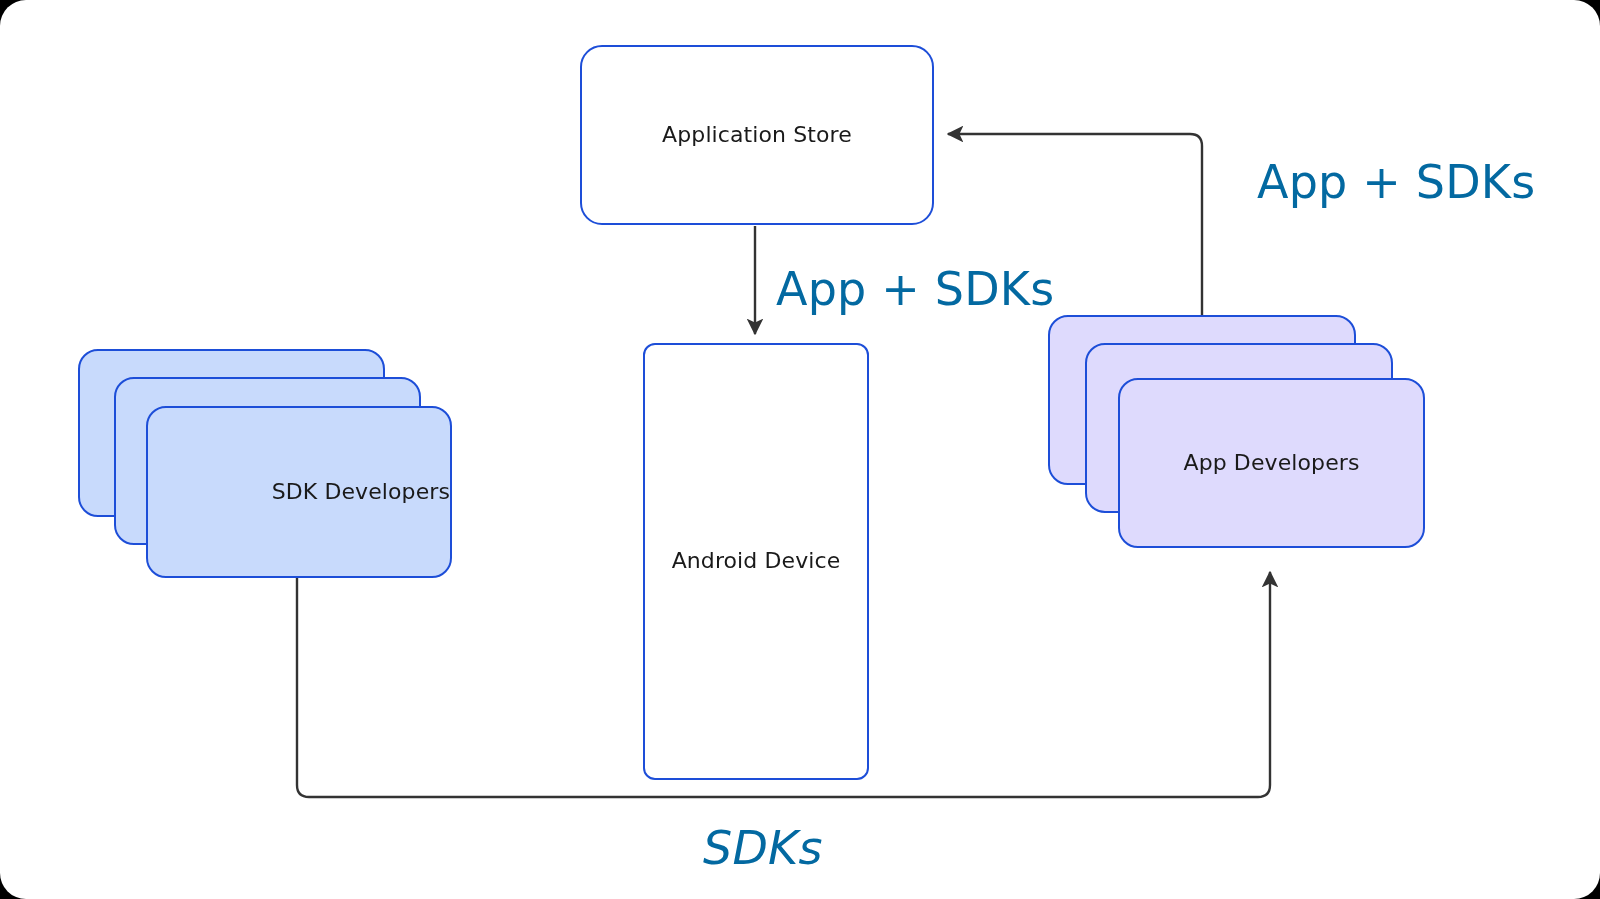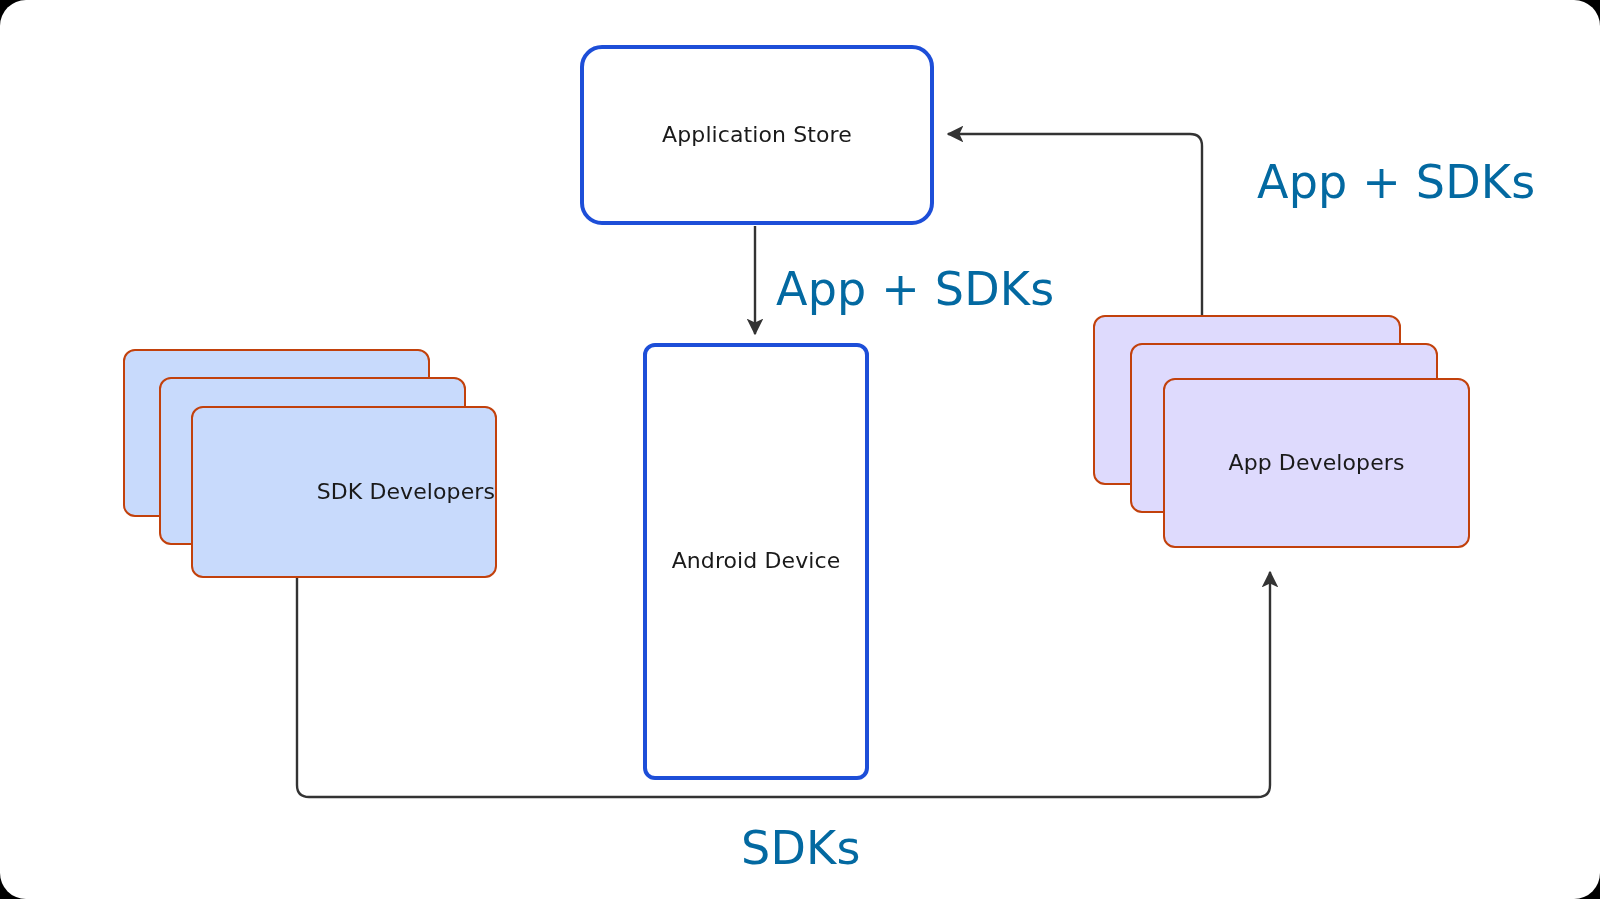--- a/index.html
+++ b/index.html
@@ -27,21 +27,21 @@
     position: absolute;
     left: 0;
     top: 0;
     width: 1600px;
     height: 899px;
     pointer-events: none;
   }
   .node {
     position: absolute;
     box-sizing: border-box;
-    border: 4px solid #1d4ed8;
+    border: 2px solid #1d4ed8;
     display: flex;
     align-items: center;
     justify-content: center;
     text-align: center;
   }
   .node-label {
     font-size: 22px;
     color: #1a1a1a;
     line-height: 1.2;
     letter-spacing: 0.1px;
@@ -64,23 +64,22 @@
     background: #ffffff;
     border-radius: 12px;
   }
   
   .stack {
     position: absolute;
   }
   .stack-card {
     position: absolute;
     box-sizing: border-box;
-    border: 2px solid #c2410c;
-    border-radius: 12px;
-    margin-left: 45px;
+    border: 2px solid #1d4ed8;
+    border-radius: 20px;
   }
   .stack-card.front {
     display: flex;
     align-items: center;
     justify-content: center;
   }
   #sdk-dev-stack { left: 78px; top: 349px; width: 374px; height: 229px; }
   #sdk-dev-stack .c0 { left: 0px;  top: 0px;  width: 307px; height: 168px; background: #c8dafc; }
   #sdk-dev-stack .c1 { left: 36px; top: 28px; width: 307px; height: 168px; background: #c8dafc; }
   #sdk-dev-stack .c2 { left: 68px; top: 57px; width: 306px; height: 172px; background: #c8dafc; justify-content: flex-end; }
@@ -92,21 +91,21 @@
 
   .edge-label {
     position: absolute;
     font-size: 46px;
     color: #0369a1;
     white-space: nowrap;
     letter-spacing: 0.2px;
   }
   #label-app-sdks-center { left: 776px; top: 262px; }
   #label-app-sdks-right  { left: 1257px; top: 155px; }
-  #label-sdks-bottom     { left: 741px; top: 821px; }
+  #label-sdks-bottom     { left: 703px; top: 821px; font-style: italic; }
 </style>
 </head>
 <body>
 
 <div id="canvas">
 
   <svg id="edges" viewBox="0 0 1600 899" xmlns="http://www.w3.org/2000/svg">
     <defs>
       <marker id="arrow" viewBox="0 0 10 10" refX="9.2" refY="5" markerWidth="7" markerHeight="7" orient="auto-start-reverse">
         <path d="M 0 0 L 10 5 L 0 10 L 2.4 5 z" fill="#333333"></path>

